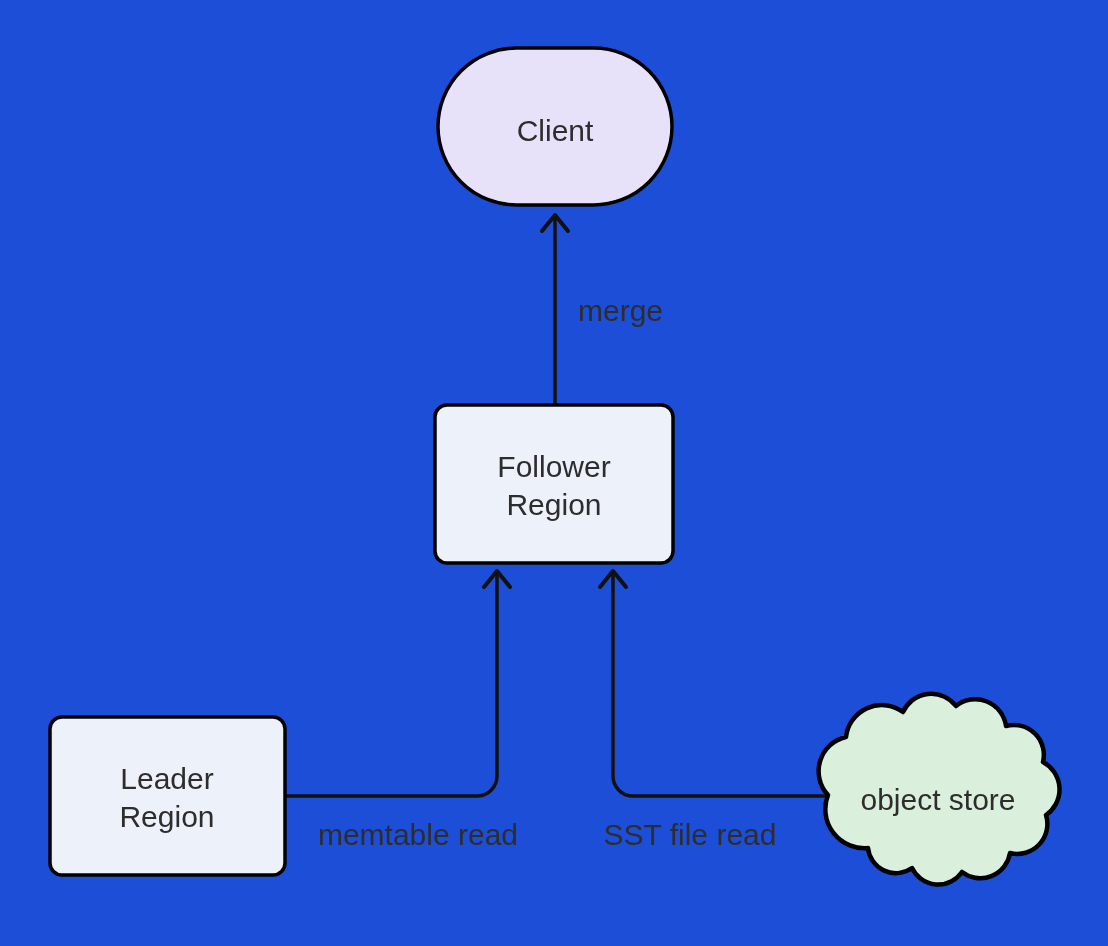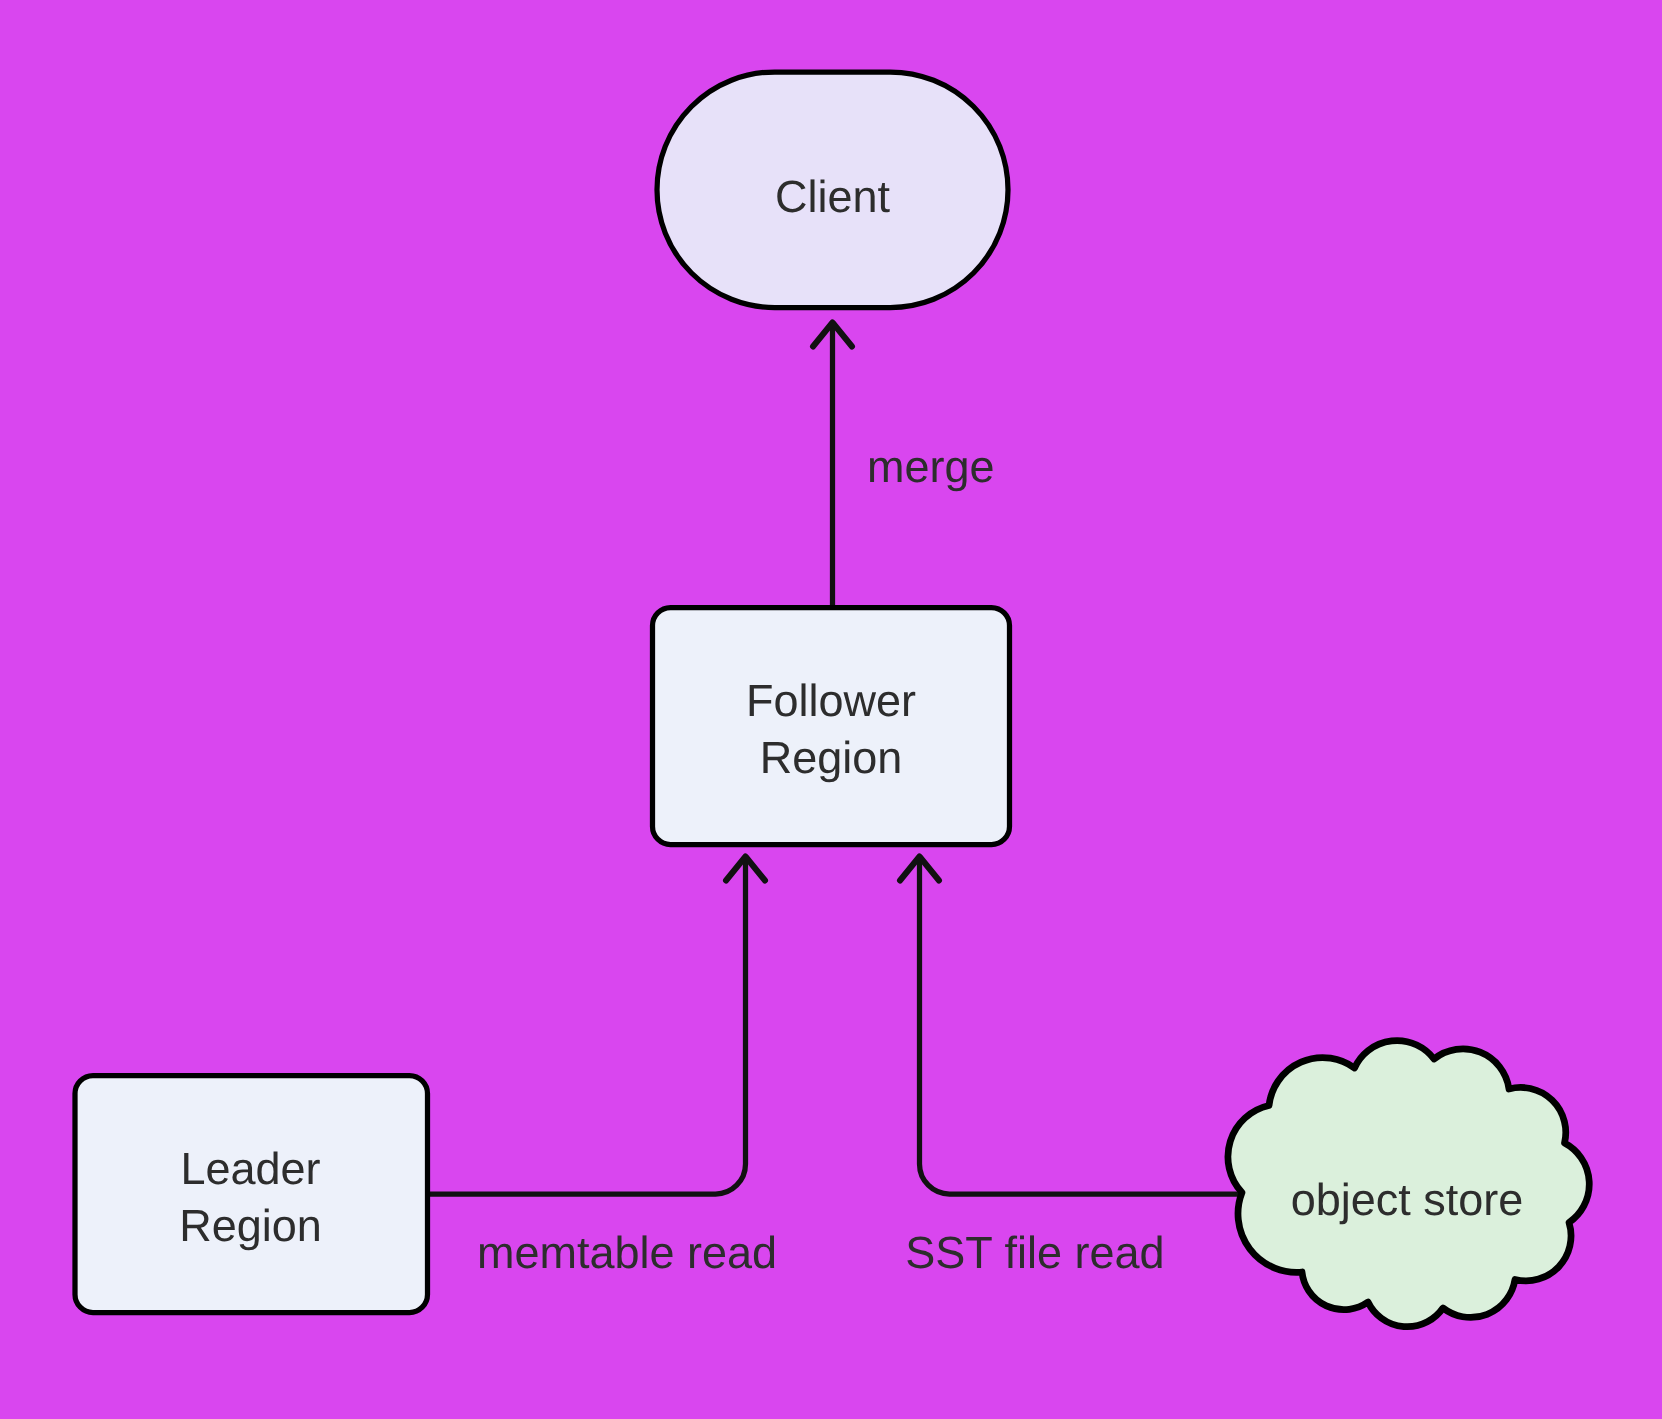--- a/index.html
+++ b/index.html
@@ -5,21 +5,21 @@
   html, body {
     margin: 0;
     padding: 0;
     background: #ffffff;
     font-family: "Liberation Sans", "DejaVu Sans", sans-serif;
   }
   .canvas {
     position: relative;
     width: 1108px;
     height: 946px;
-    background: #d946ef;
+    background: #1d4ed8;
     overflow: hidden;
   }
   svg { display: block; }
   .node-shape {
     stroke: #000000;
     stroke-width: 3.5;
   }
   .cloud-shape {
     stroke: #000000;
     stroke-width: 4.5;

